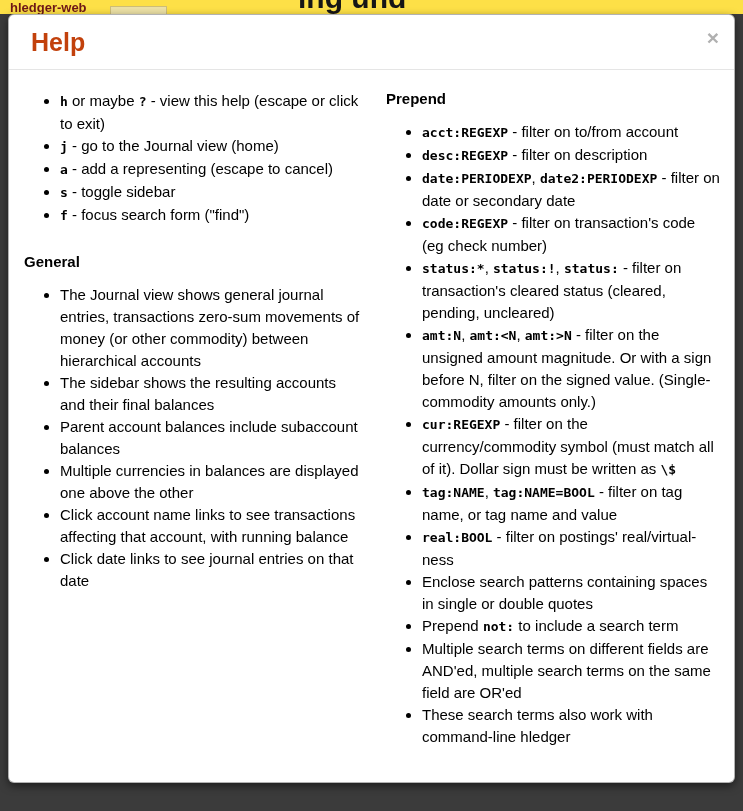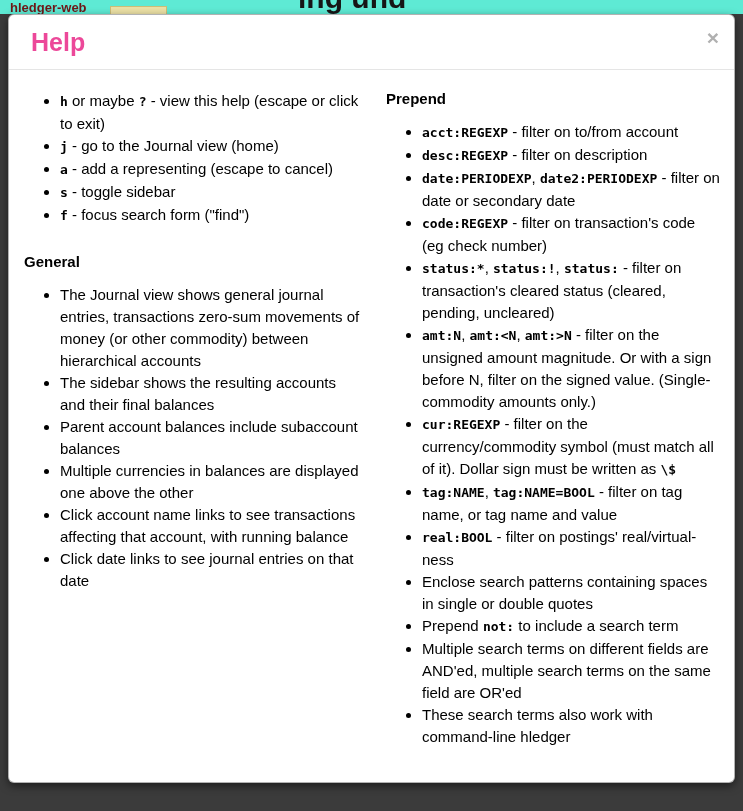--- a/index.html
+++ b/index.html
@@ -8,21 +8,21 @@
     width: 743px; height: 811px;
     background: #3b3b3b;
     font-family: "Liberation Sans", sans-serif;
     color: #000;
     position: relative;
     overflow: hidden;
   }
   .backdrop { position: absolute; top: 0; left: 0; right: 0; bottom: 0; }
   .page-top-strip {
     position: absolute; top: 0; left: 0; right: 0; height: 14px;
-    background: #5eead4; overflow: hidden;
+    background: #fde047; overflow: hidden;
   }
   .brand {
     position: absolute; left: 10px; top: 0;
     font-size: 13px; font-weight: bold; color: #6e1717; line-height: 15px;
   }
   .yellow-box {
     position: absolute; left: 110px; top: 6px; width: 57px; height: 9px;
     background: #ece1a6; border: 1px solid #cdbd77;
   }
   .big-heading {
@@ -33,21 +33,21 @@
     position: absolute; left: 8px; top: 14px; width: 727px; height: 769px;
     background: #fff; border: 1px solid rgba(0,0,0,0.3); border-radius: 6px;
     box-shadow: 0 3px 9px rgba(0,0,0,0.5);
     overflow: hidden;
   }
   .modal-header {
     position: relative;
     padding: 13px 20px 12px 22px;
     border-bottom: 1px solid #e5e5e5;
   }
-  .modal-title { margin: 0; font-size: 25px; font-weight: 600; color: #ec4899; }
+  .modal-title { margin: 0; font-size: 25px; font-weight: 600; color: #c2410c; }
   .close {
     position: absolute; top: 12px; right: 15px;
     background: none; border: 0; padding: 0;
     font-size: 21px; font-weight: bold; color: #b0b0b0;
     line-height: 1; cursor: pointer; font-family: inherit;
   }
   .modal-body {
     display: flex;
     padding: 20px 14px 20px 15px;
     font-size: 15px; line-height: 22px;

